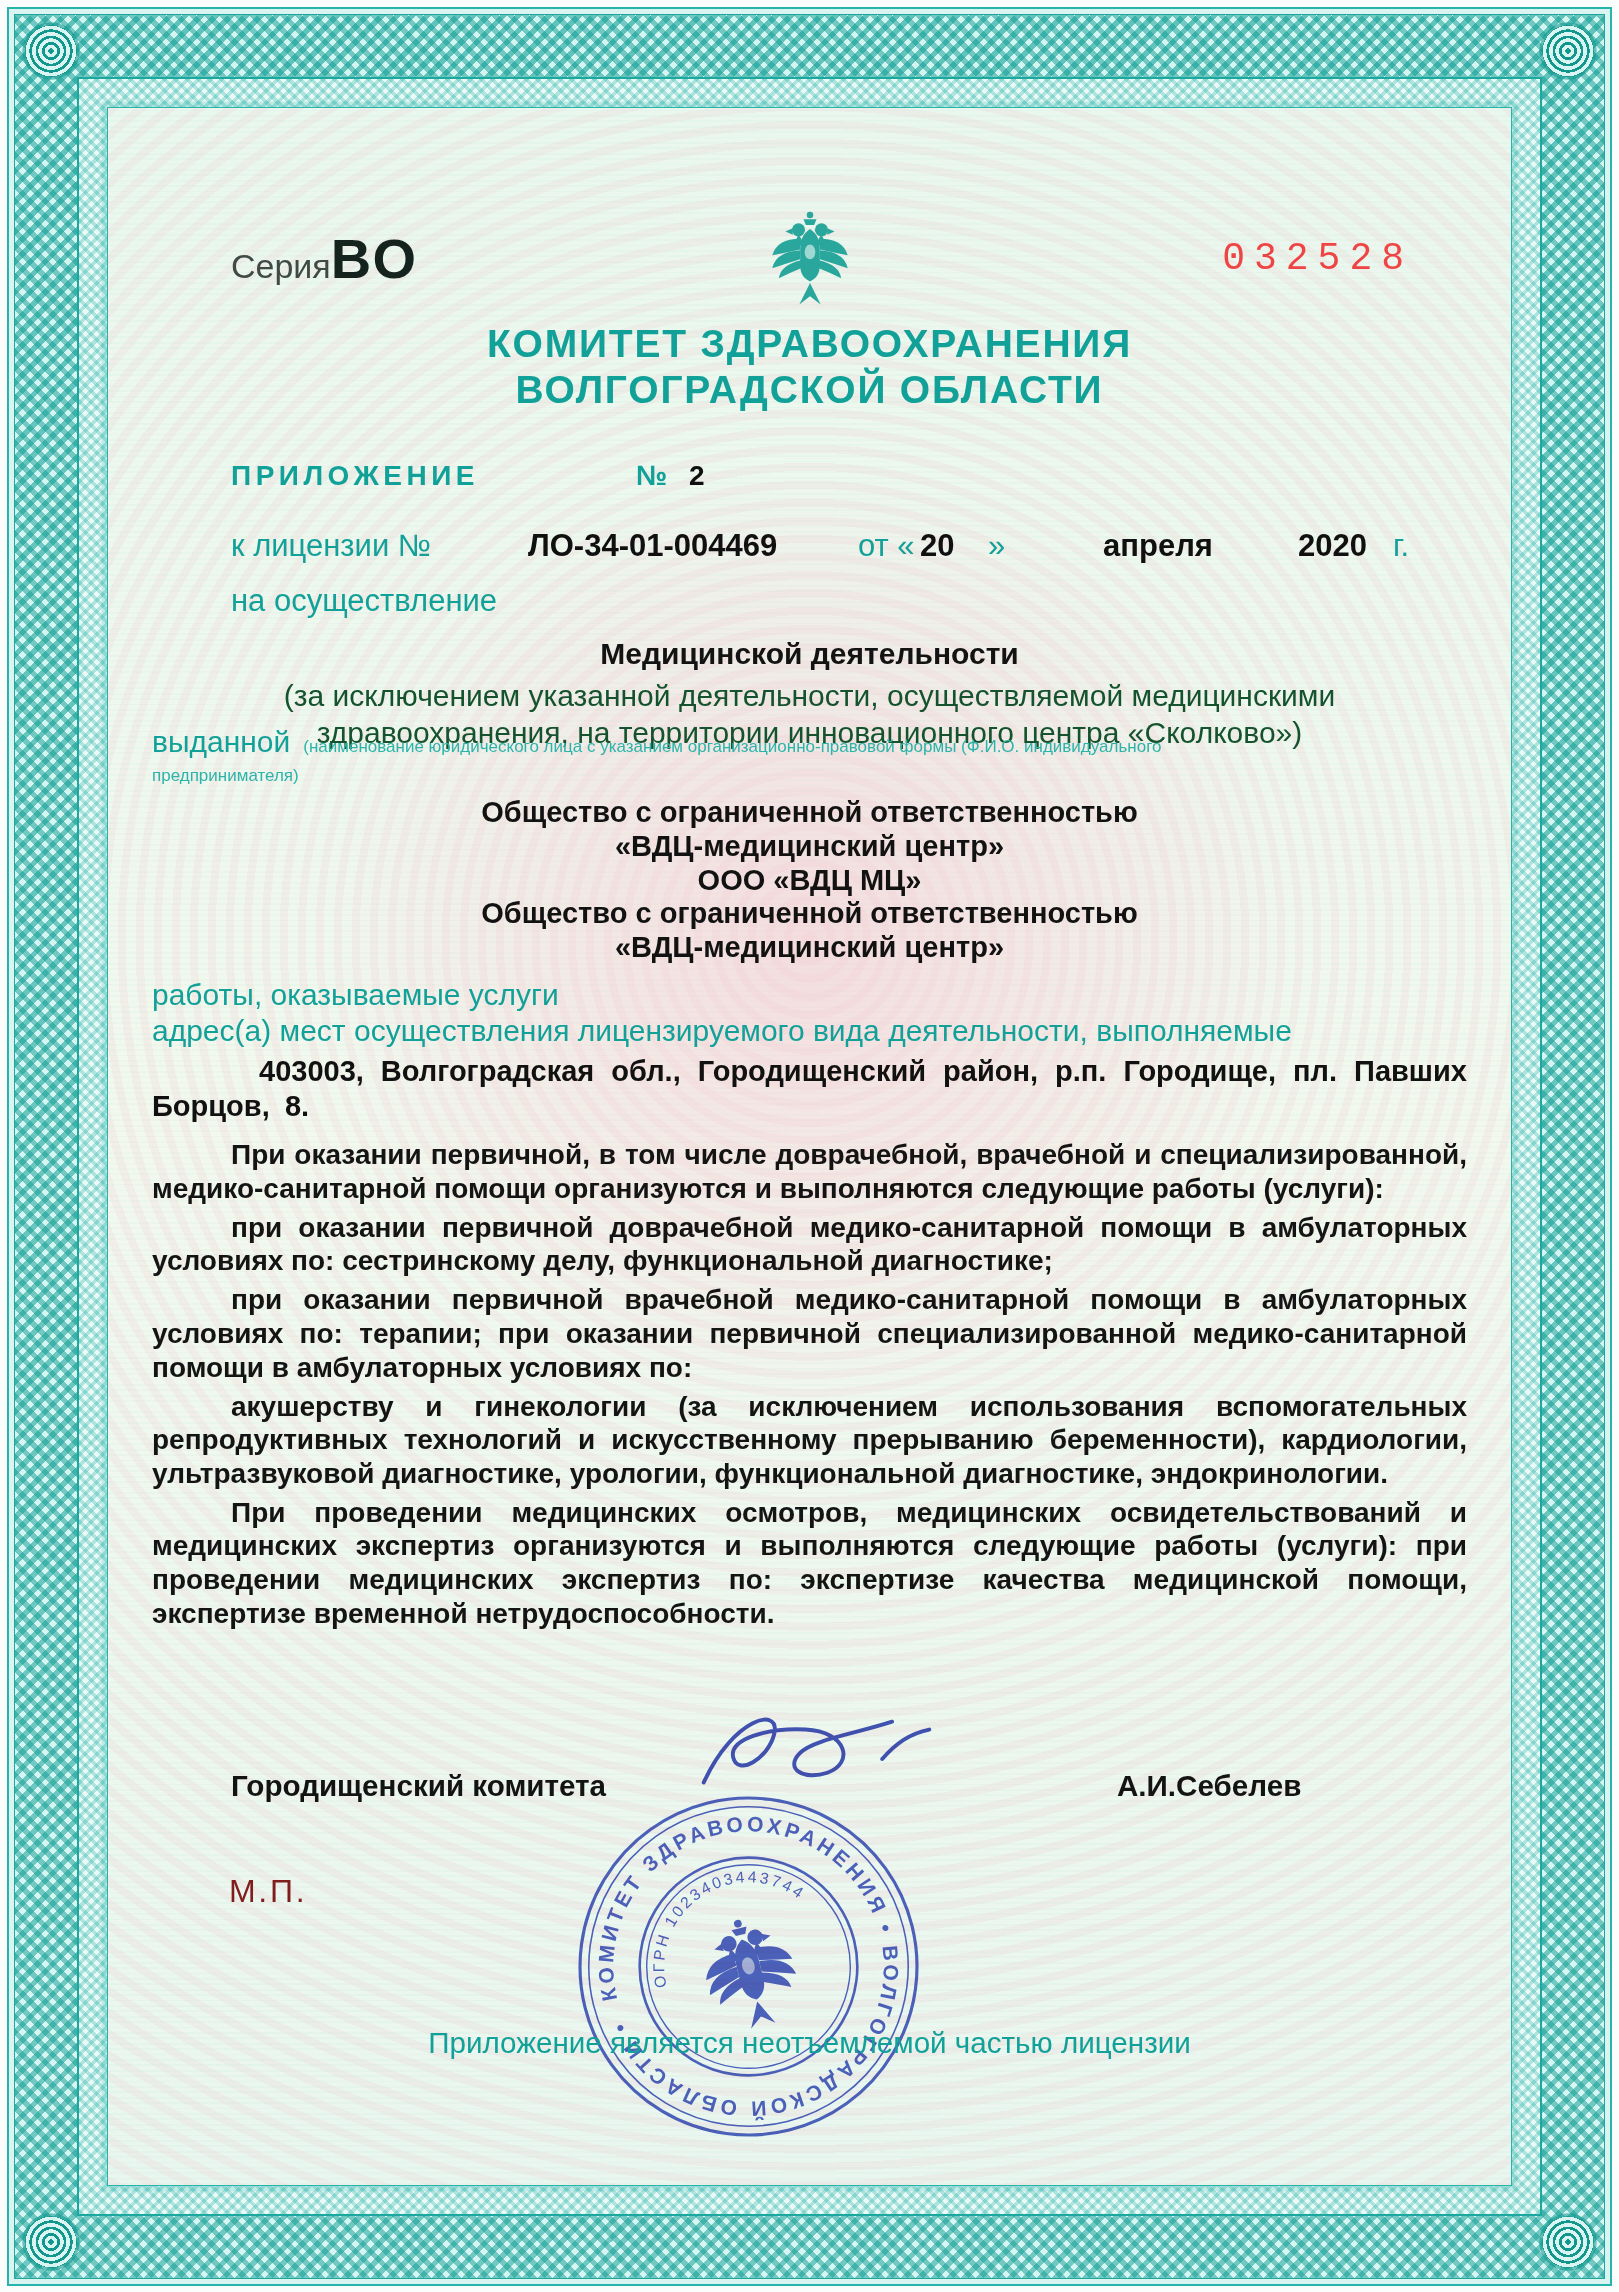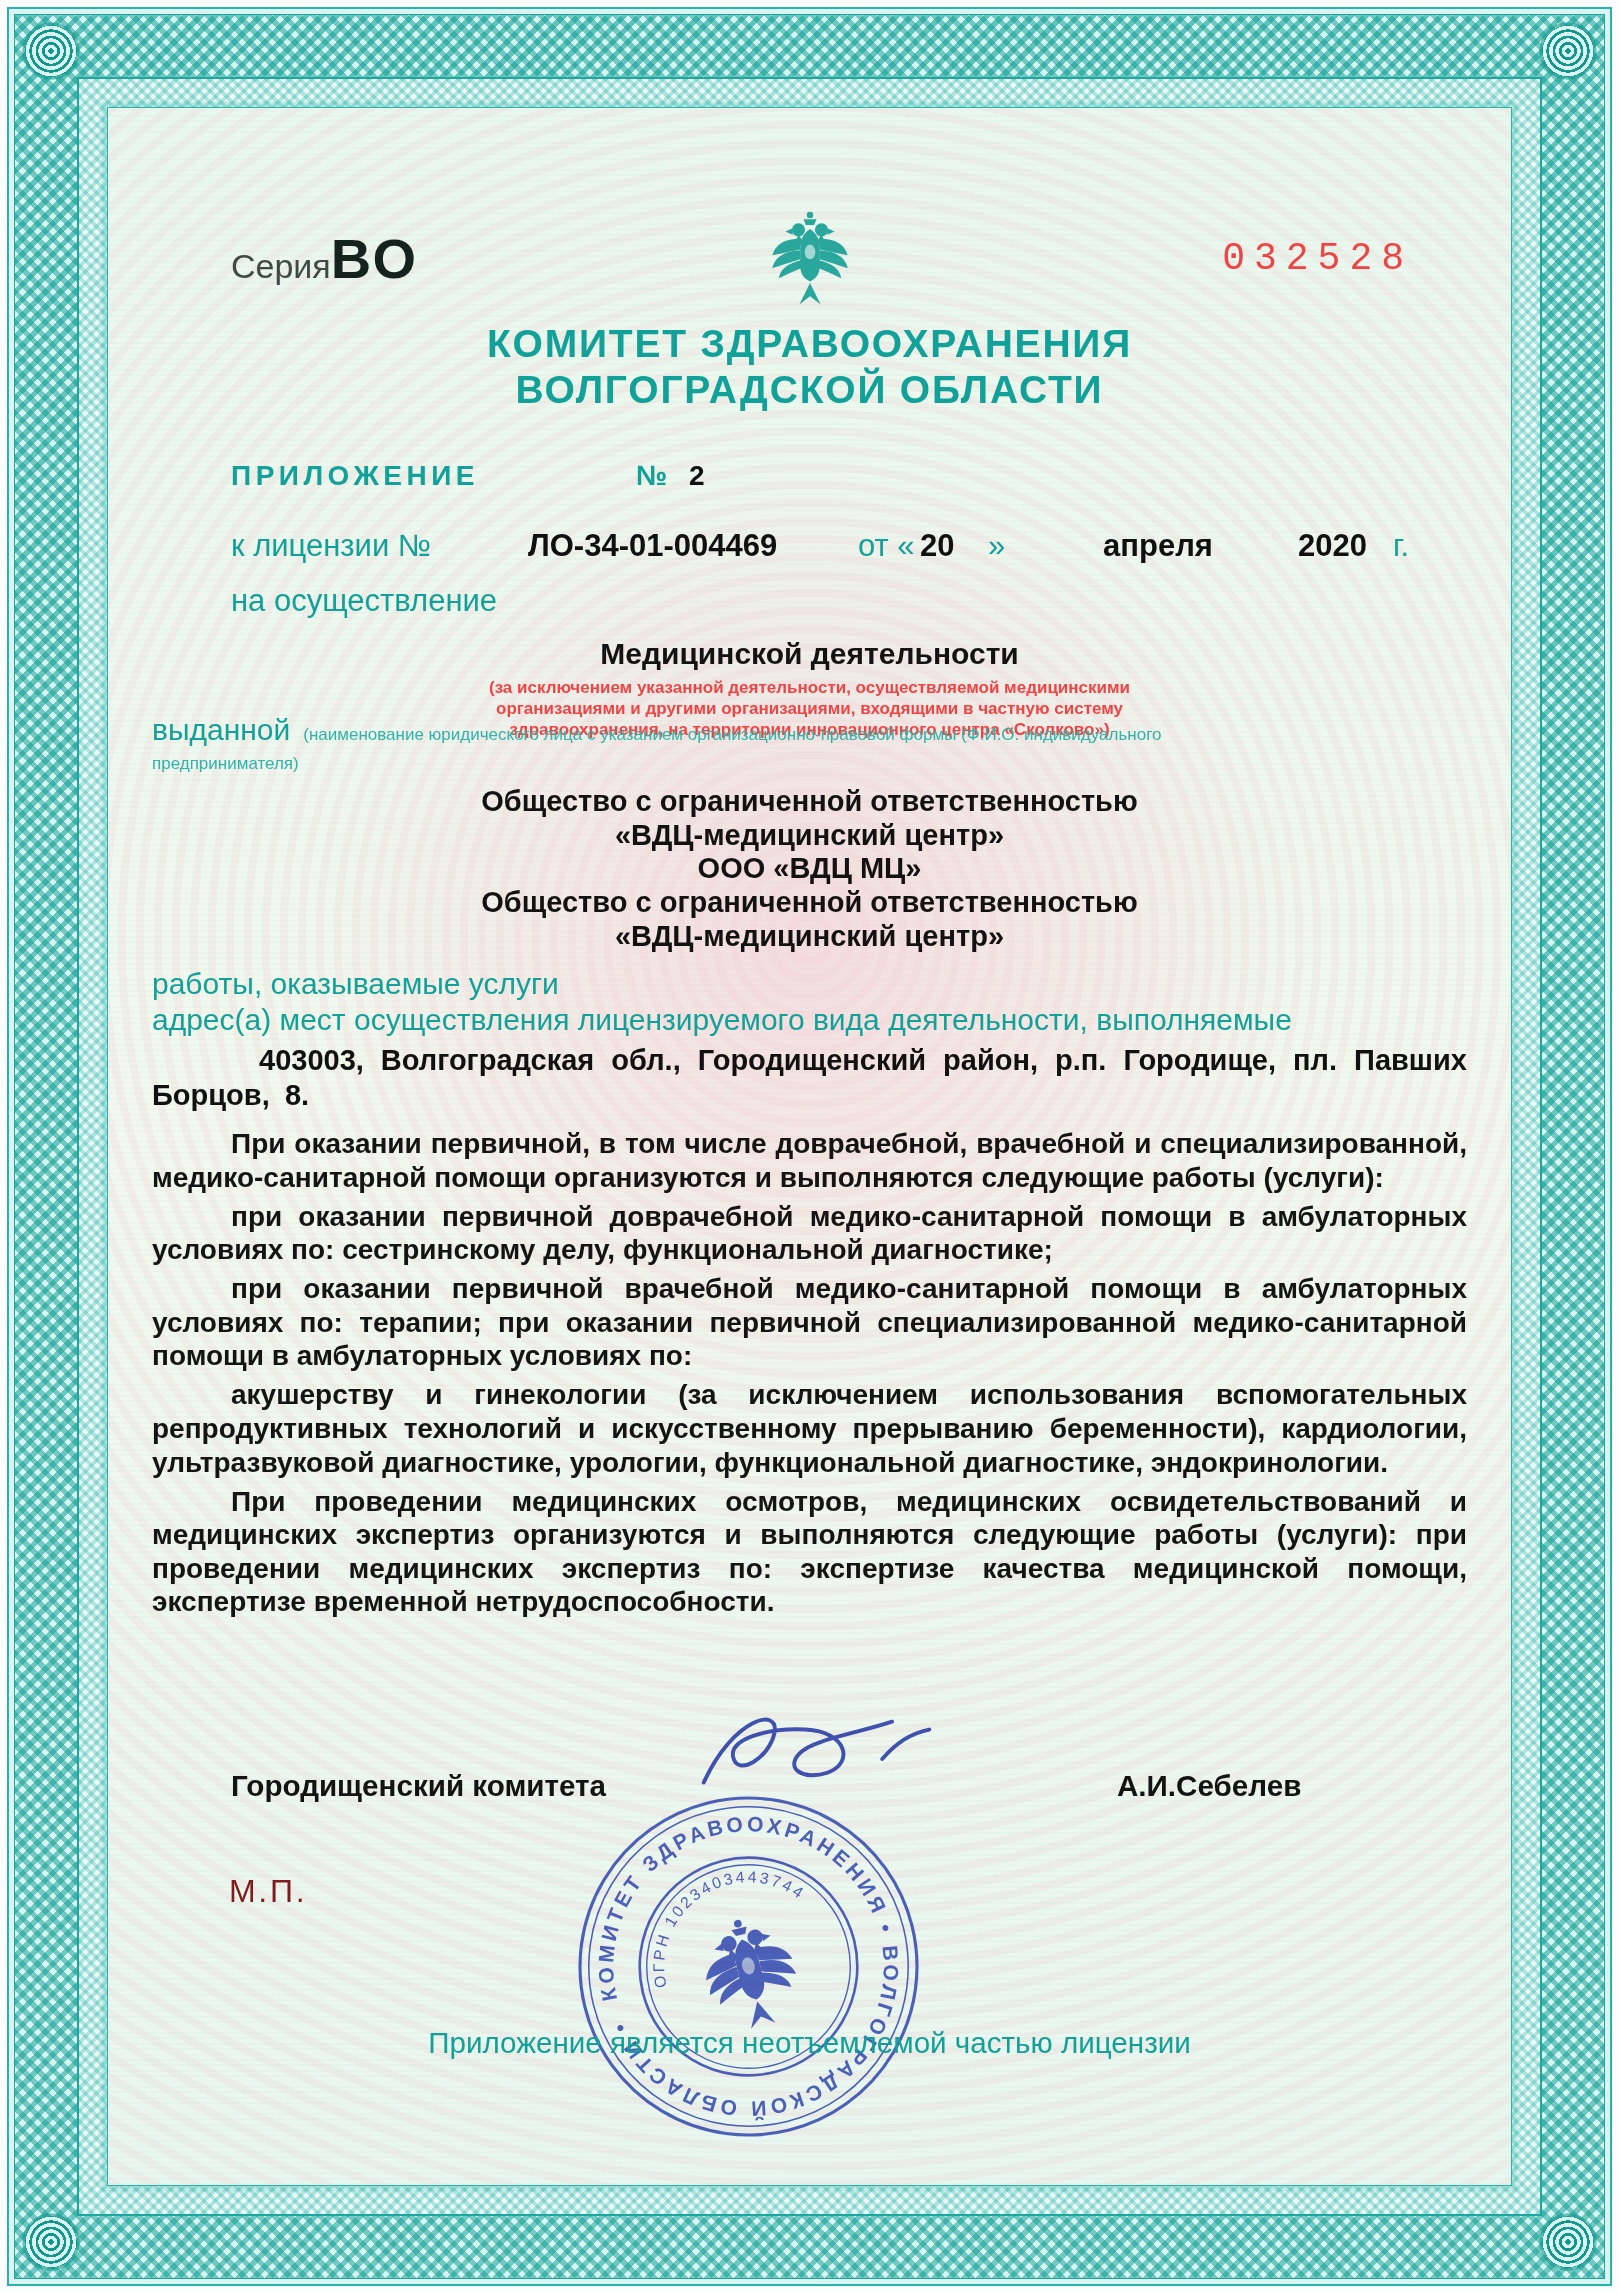--- a/index.html
+++ b/index.html
@@ -62,21 +62,21 @@
   .lic-label{position:absolute;left:79px;color:var(--teal);}
   .lic-number{position:absolute;left:376px;font-weight:bold;color:#101010;}
   .lic-from{position:absolute;left:706px;color:var(--teal);}
   .lic-day{position:absolute;left:768px;font-weight:bold;color:#101010;}
   .lic-close{position:absolute;left:836px;color:var(--teal);}
   .lic-month{position:absolute;left:951px;font-weight:bold;color:#101010;}
   .lic-year{position:absolute;left:1146px;font-weight:bold;color:#101010;}
   .lic-g{position:absolute;left:1241px;color:var(--teal);}
   .intro{margin-top:12.5px;padding-left:79px;color:var(--teal);font-size:31px;}
   .act-title{margin-top:18px;text-align:center;font-weight:bold;font-size:30px;color:#131313;}
-  .act-note{margin-top:5.4px;text-align:center;font-size:17px;font-weight:bold;color:#ef4444;line-height:1.25;}
+  .act-note{margin-top:5.4px;text-align:center;font-size:30px;font-weight:normal;color:#14532d;line-height:1.25;}
   .issued-row{margin-top:-27px;position:relative;z-index:2;white-space:nowrap;}
   .issued-label{color:var(--teal);font-size:30px;}
   .issued-note{color:var(--teal-soft);font-size:17px;margin-left:9px;}
   .issued-note2{color:var(--teal-soft);font-size:17px;margin-top:7.2px;}
   .org{margin-top:10.7px;text-align:center;font-weight:bold;font-size:29px;line-height:1.16;color:#121212;}
   .addr-label{margin-top:12.5px;color:var(--teal);font-size:30px;line-height:1.2;}
   .addr-value{margin-top:5.4px;font-weight:bold;font-size:29px;line-height:1.2;text-align:justify;text-indent:107px;color:#111;word-spacing:7.2px;}
   .body{margin-top:14.3px;}
   .body p{margin:0 0 5.4px;font-weight:bold;font-size:28px;line-height:1.2;text-align:justify;text-indent:79px;color:#141414;}
   
@@ -165,21 +165,20 @@
       <span class="lic-year">2020</span>
       <span class="lic-g">г.</span>
     </div>
 
     <div class="intro">на осуществление</div>
 
     <div class="act-title">Медицинской деятельности</div>
 
     <div class="act-note">
       <div>(за исключением указанной деятельности, осуществляемой медицинскими</div>
-      <div>организациями и другими организациями, входящими в частную систему</div>
       <div>здравоохранения, на территории инновационного центра «Сколково»)</div>
     </div>
 
     <div class="issued-row">
       <span class="issued-label">выданной</span>
       <span class="issued-note">(наименование юридического лица с указанием организационно-правовой формы (Ф.И.О. индивидуального</span>
     </div>
     <div class="issued-note2">предпринимателя)</div>
 
     <div class="org">

